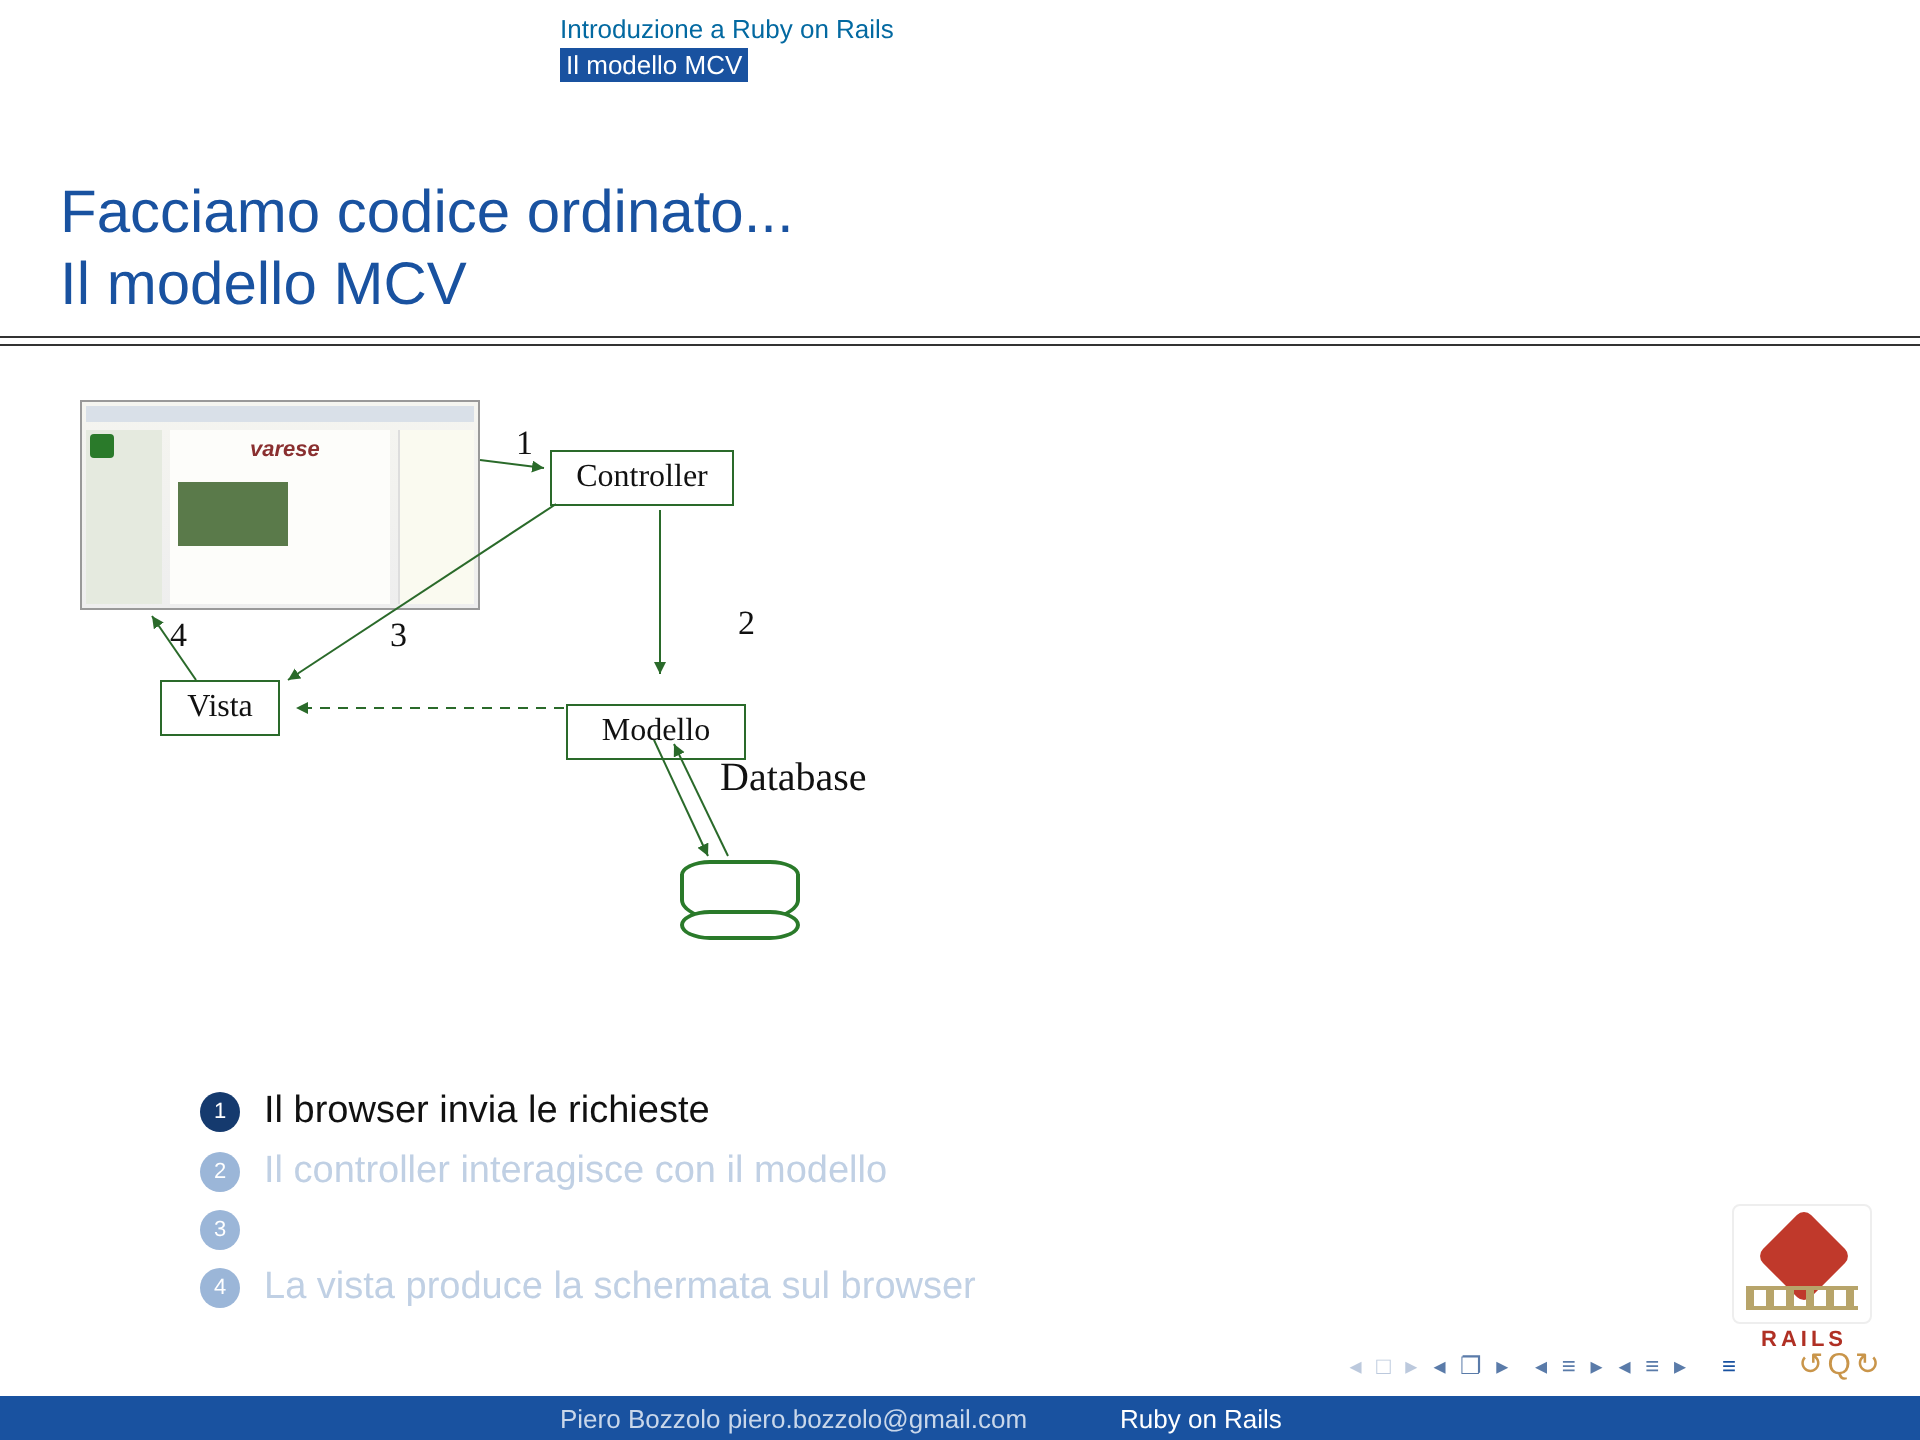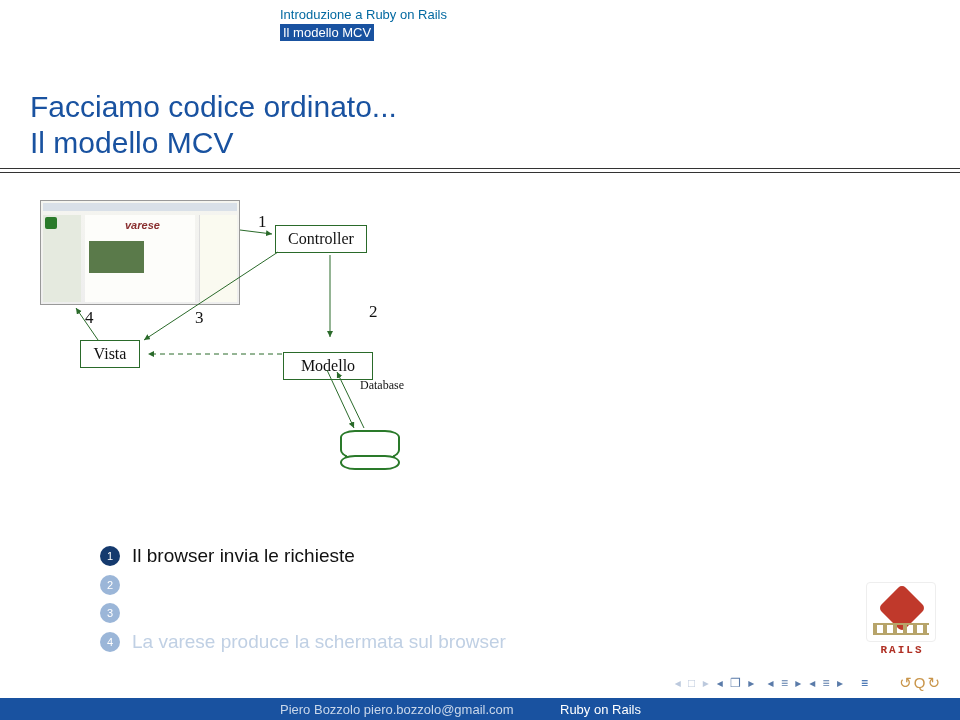--- a/index.html
+++ b/index.html
@@ -56,21 +56,21 @@
   .cyl { position:absolute; left:0; width:60px; height:15px; border:2px solid #2a7a2a; border-radius:50%/100%; background:#fff; }
   .cyl.c1 { top:0; }
   .cyl.body { top:7px; height:25px; border-radius:0 0 30px 30px/0 0 12px 12px; border-top:none;}
   .cyl.bot { top:25px; }
 
   .dlabel { position:absolute; font-family: Georgia, "Times New Roman", serif; color:#111; }
   .n1 { left:218px; top:12px; font-size:17px;}
   .n2 { left:329px; top:102px; font-size:17px;}
   .n3 { left:155px; top:108px; font-size:17px;}
   .n4 { left:45px; top:108px; font-size:17px;}
-  .ndb { left:320px; top:178px; font-size:12px;}
+  .ndb { left:320px; top:178px; font-size:20px;}
 
   
   svg.arrows { position:absolute; left:0; top:0; width:450px; height:300px; overflow:visible; }
 
   
   .bullets { position:absolute; left:100px; top:545px; font-size:19px; color:#111; }
   .bullets .row { margin-bottom: 8px; display:flex; align-items:center; }
   .bullets .num {
     display:inline-flex; width:20px; height:20px; border-radius:50%;
     align-items:center; justify-content:center; font-size:11px; color:#fff; margin-right:12px;
@@ -86,21 +86,21 @@
   .footer-right { position:absolute; left:560px; bottom:3px; font-size:13px; color:#fff; }
 
   
   .navicons { position:absolute; right:90px; bottom:30px; font-size:12px; color:#bcc9dd; letter-spacing:2px;}
   .navicons .grp { color:#5a7ba9; margin-left:6px;}
   .navicons .active { color:#1952a0; }
   .cycle-icons { position:absolute; right:20px; bottom:28px; }
   .cycle-icons span { font-size:15px; color:#c9954a; margin-left:2px;}
 
   
-  .railslogo { position:absolute; right:22px; bottom:64px; width:72px; height:74px;font-family:Liberation Mono, monospace; }
+  .railslogo { position:absolute; right:22px; bottom:44px; width:72px; height:74px; }
   .railslogo .bg { width:70px; height:60px; background:#fff; border:1px solid #eee; border-radius:4px; position:relative;}
   .railslogo .gem { position:absolute; left:18px; top:8px; width:34px; height:34px;
     background:#c0392b; transform:rotate(45deg); border-radius:5px;}
   .railslogo .rail { position:absolute; left:6px; right:6px; bottom:6px; height:12px;
     background:repeating-linear-gradient(90deg,#b7a46a 0 4px, transparent 4px 10px);
     border-top:2px solid #b7a46a; border-bottom:2px solid #b7a46a;}
   .railslogo .txt { text-align:center; font-size:11px; letter-spacing:2px; color:#b03024; font-weight:bold; margin-top:2px;}
 </style>
 </head>
 <body>
@@ -165,27 +165,28 @@
   </svg>
 </div>
 
 <div class="bullets">
   <div class="row">
     <span class="num dark">1</span>
     <span>Il browser invia le richieste</span>
   </div>
   <div class="row ghost">
     <span class="num light">2</span>
+    <span>Il controller interagisce con il modello</span>
   </div>
   <div class="row ghost">
     <span class="num light">3</span>
   </div>
   <div class="row ghost">
     <span class="num light">4</span>
-    <span>La varese produce la schermata sul browser</span>
+    <span>La vista produce la schermata sul browser</span>
   </div>
 </div>
 
 <div class="railslogo">
   <div class="bg">
       <div class="gem"></div>
       <div class="rail"></div>
     </div>
   <div class="txt">RAILS</div>
 </div>

